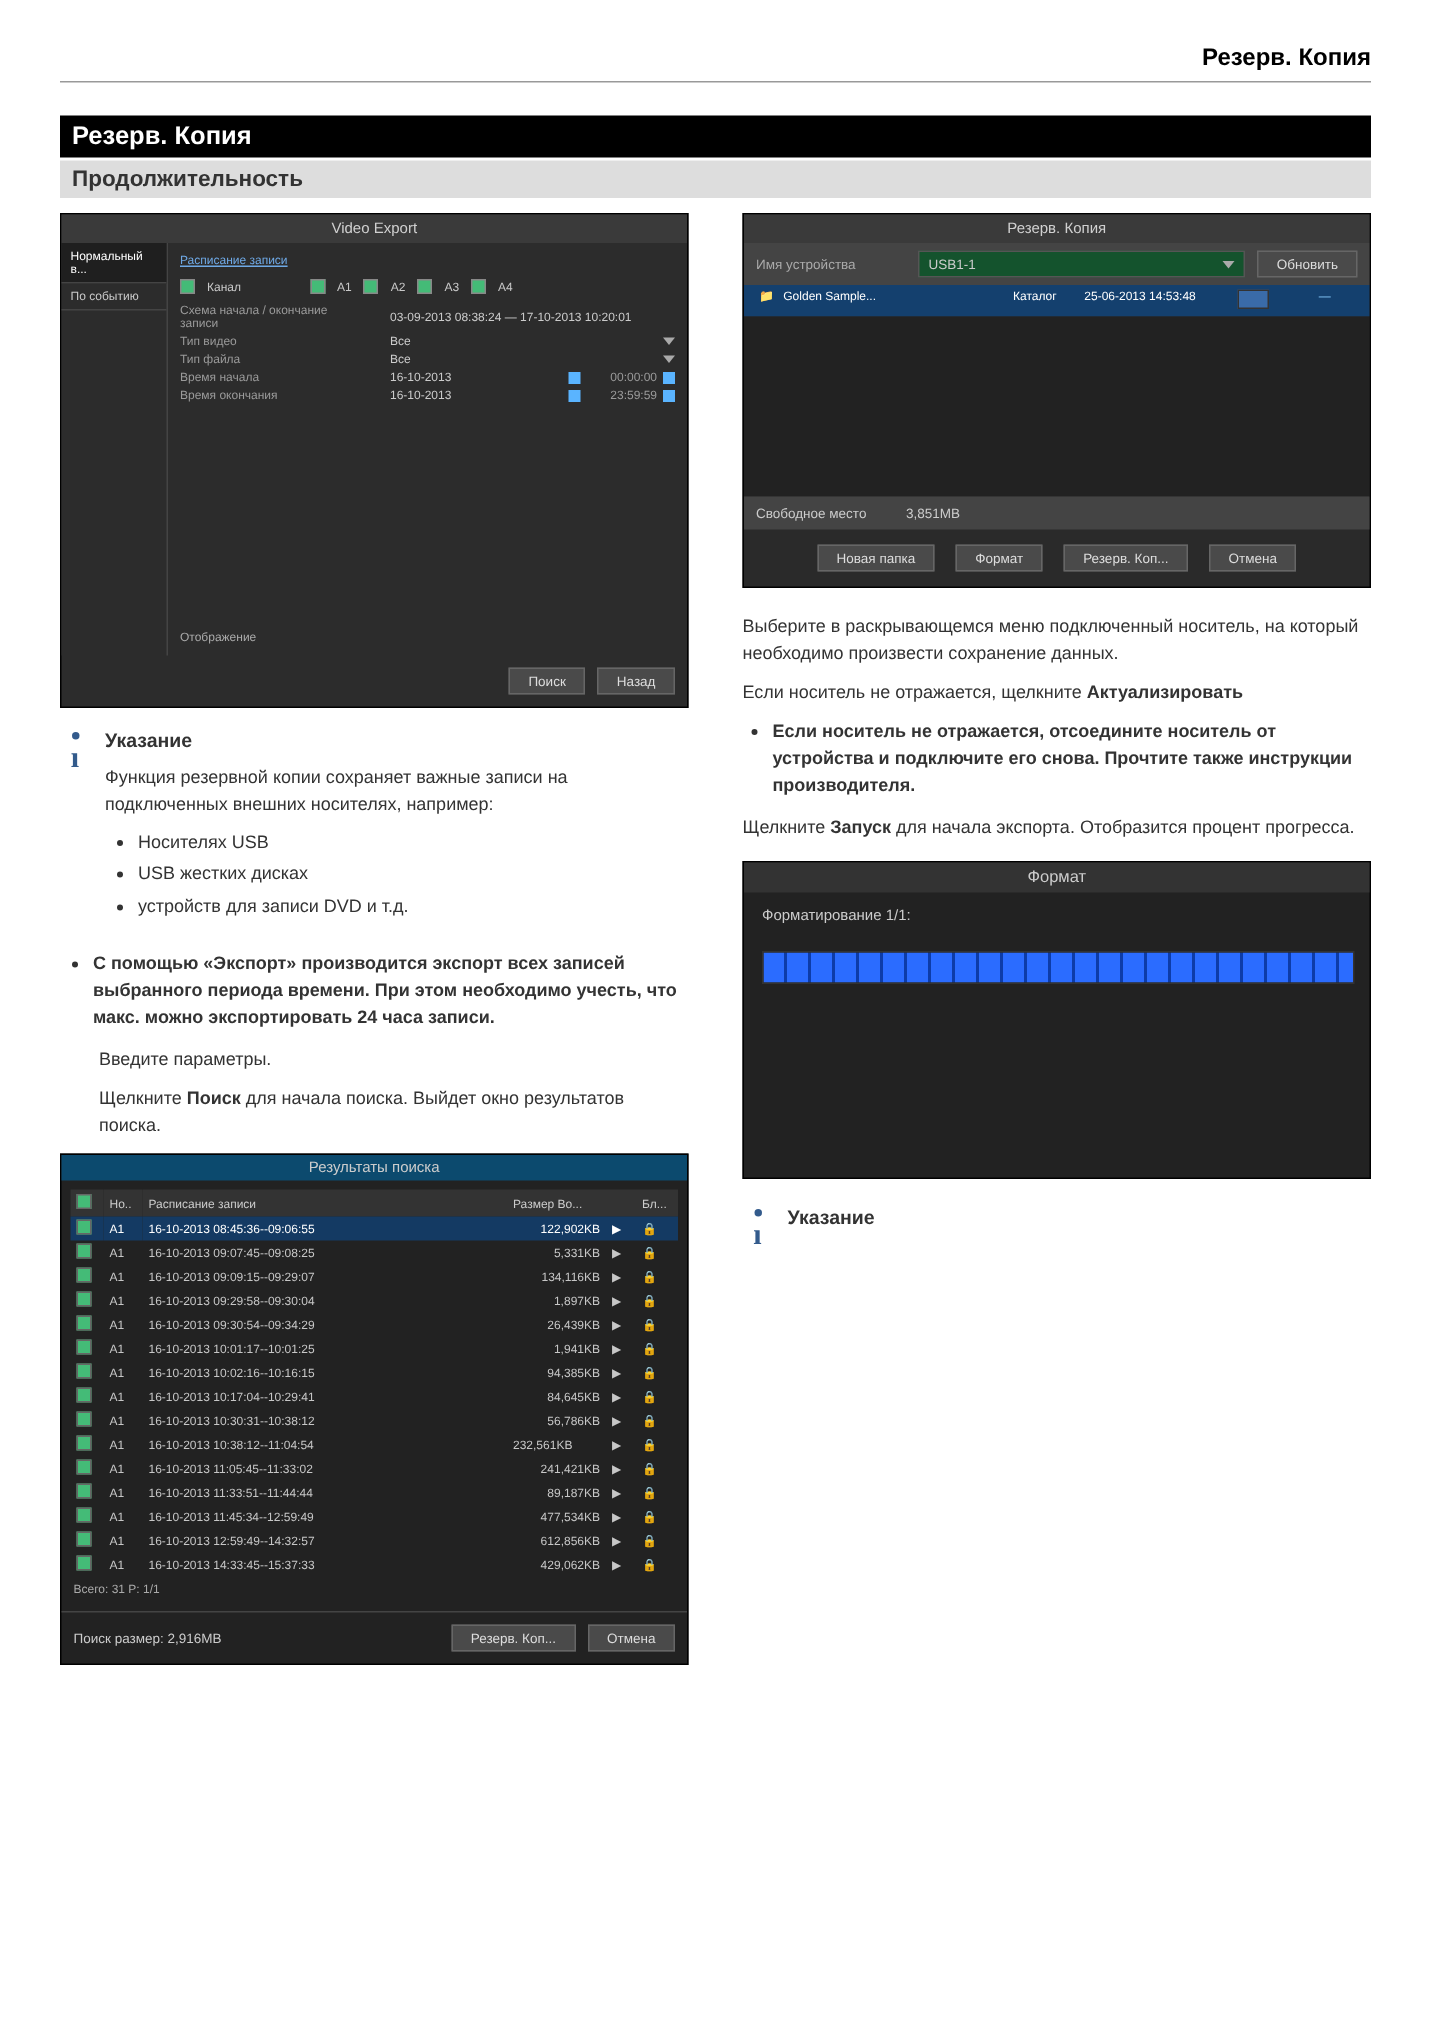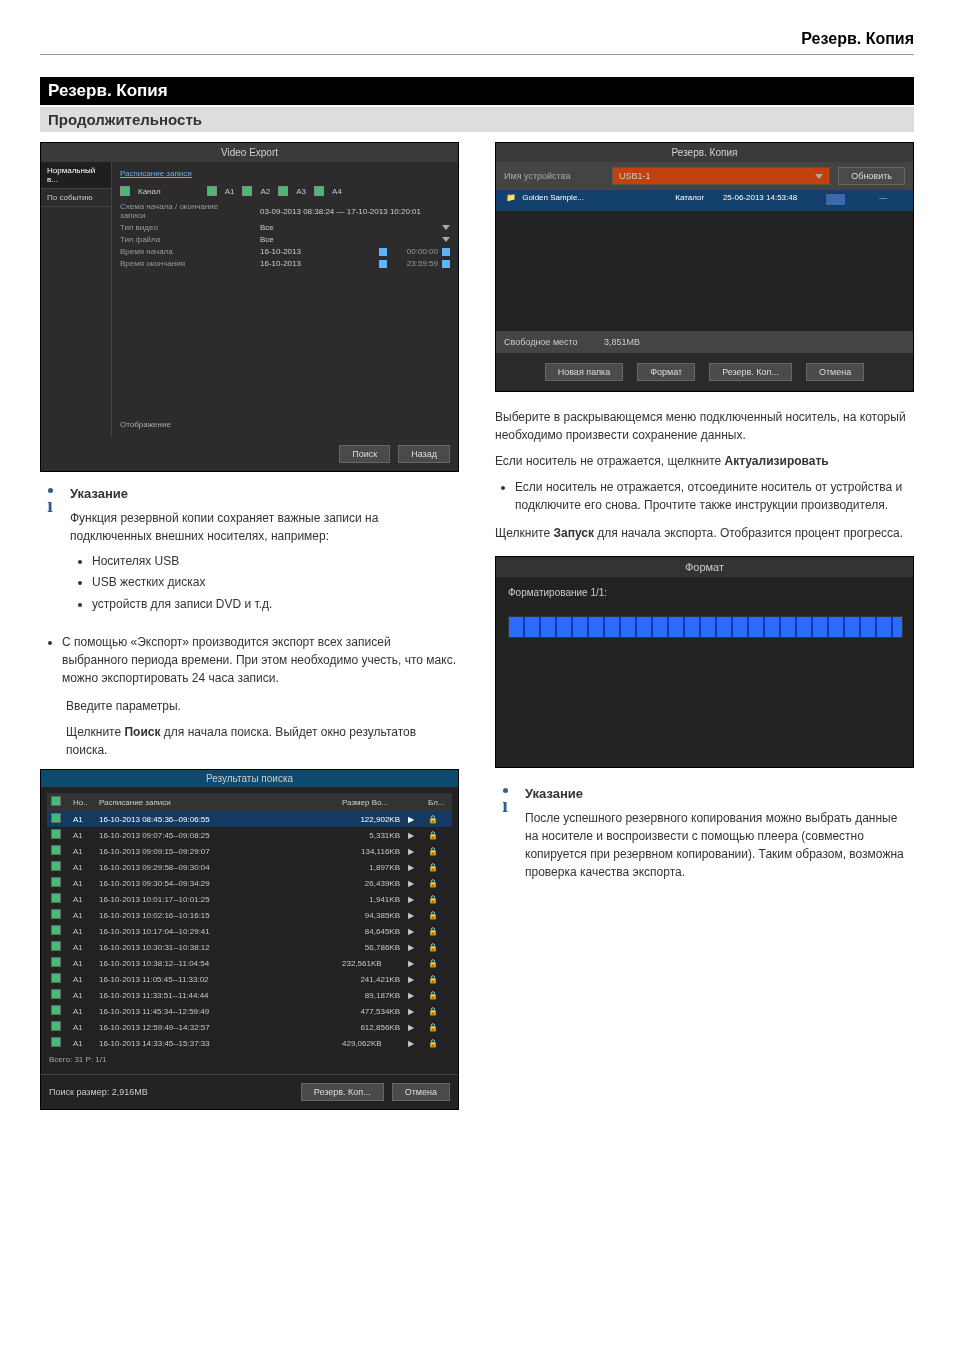--- a/index.html
+++ b/index.html
@@ -2,21 +2,21 @@
 <html><head>
 <meta charset="utf-8">
 <style>
   body{margin:0;font-family:Arial,Helvetica,sans-serif;font-size:12px;color:#333;background:#fff;}
   .page{width:954px;margin:0 auto;padding:30px 40px 60px 40px;box-sizing:border-box;}
   .page-header{border-bottom:1px solid #999;padding-bottom:6px;text-align:right;font-weight:bold;font-size:16px;color:#000;margin-bottom:22px;}
   .bar-title{background:#000;color:#fff;font-size:17px;font-weight:bold;padding:4px 8px;}
   .section-sub{background:#ddd;font-size:15px;font-weight:bold;padding:4px 8px;margin-top:2px;margin-bottom:10px;}
   .two-col{display:flex;gap:36px;}
   .col{flex:1;min-width:0;}
-  ul.bul{margin:4px 0 10px 22px;padding:0;}
+  ul.bul{margin:4px 0 10px 22px;padding:0;font-weight:bold;}
   ul.bul li{margin-bottom:6px;line-height:1.5;}
   .indent-list{margin:4px 0 10px 48px;padding:0;}
   .indent-list li{margin-bottom:4px;line-height:1.45;}
   p.body{margin:8px 0;line-height:1.5;}
   p.body-indent{margin:8px 0 8px 26px;line-height:1.5;}
   .note-box{display:flex;gap:10px;margin-bottom:10px;}
   .note-icon{flex:0 0 20px;font-size:20px;font-family:"Times New Roman",serif;font-weight:bold;color:#335b8c;padding-top:2px;text-align:center;}
   .note-icon .dot{display:block;width:5px;height:5px;background:#335b8c;border-radius:50%;margin:0 auto 1px auto;}
   .note-body{flex:1;}
   .note-title{font-weight:bold;font-size:13px;margin-bottom:4px;}
@@ -56,21 +56,21 @@
   .play{color:#5bb3ff;}
   .lock{color:#999;}
   .res-footer{display:flex;justify-content:space-between;align-items:center;padding:8px;border-top:1px solid #444;}
   .res-footer .left{font-size:9px;color:#ccc;}
   .res-footer .right{display:flex;gap:8px;}
   
   .bk-win{background:#2a2a2a;color:#ccc;border:1px solid #000;font-size:9px;margin-bottom:16px;}
   .bk-row{display:flex;align-items:center;padding:5px 8px;gap:8px;}
   .bk-row.header{background:#444;}
   .bk-lab{width:100px;color:#aaa;font-size:9px;}
-  .bk-input{flex:1;background:#c2410c;border:1px solid #555;padding:3px 6px;color:#ccc;display:flex;justify-content:space-between;align-items:center;}
+  .bk-input{flex:1;background:#14532d;border:1px solid #555;padding:3px 6px;color:#ccc;display:flex;justify-content:space-between;align-items:center;}
   .bk-colhead{display:flex;background:#353535;font-size:8px;color:#bbb;}
   .bk-colhead span{padding:4px 6px;}
   .bk-filerow{display:flex;font-size:8px;padding:3px 6px;background:#14406e;color:#fff;}
   .bk-filerow span{padding:0 4px;}
   .bk-empty{height:120px;background:#222;}
   .bk-free{display:flex;align-items:center;padding:6px 8px;background:#444;font-size:9px;color:#ccc;}
   .bk-free .lab{width:100px;}
   .bk-foot{display:flex;justify-content:center;gap:14px;padding:10px;}
   
   .fmt-win{background:#222;color:#ccc;border:1px solid #000;font-size:10px;margin:14px 0 18px 0;height:210px;display:flex;flex-direction:column;}
@@ -301,21 +301,21 @@
                     <td>A1</td>
                     <td>16-10-2013 12:59:49--14:32:57</td>
                     <td style="text-align:right">612,856KB</td>
                     <td class="play">▶</td>
                     <td class="lock">🔒</td>
                   </tr>
                   <tr>
                     <td><span class="cbc"></span></td>
                     <td>A1</td>
                     <td>16-10-2013 14:33:45--15:37:33</td>
-                    <td style="">429,062KB</td>
+                    <td style="text-align:right">429,062KB</td>
                     <td class="play">▶</td>
                     <td class="lock">🔒</td>
                   </tr>
                 </tbody>
         </table>
         <div style="font-size:8px;color:#aaa;padding:4px 2px">Всего: 31  P: 1/1</div>
       </div>
     </div>
     <div class="res-footer">
       <span class="left">Поиск размер: 2,916MB</span>
@@ -376,20 +376,19 @@
     <div class="fmt-area">
       <div>Форматирование 1/1:</div>
       <div class="progress"></div>
     </div>
   </div>
 
   <div class="note-box">
     <div class="note-icon"><span class="dot"></span>ı</div>
     <div class="note-body">
       <div class="note-title">Указание</div>
-      <p class="body" style="margin-left:0">После успешного резервного копирования можно выбрать данные на носителе и воспроизвести с помощью плеера (совместно копируется при резервном копировании). Таким образом, возможна проверка качества экспорта.</p>
     </div>
   </div>
 
 </div>
 </div>
 
 </div>
 
 </body></html>

